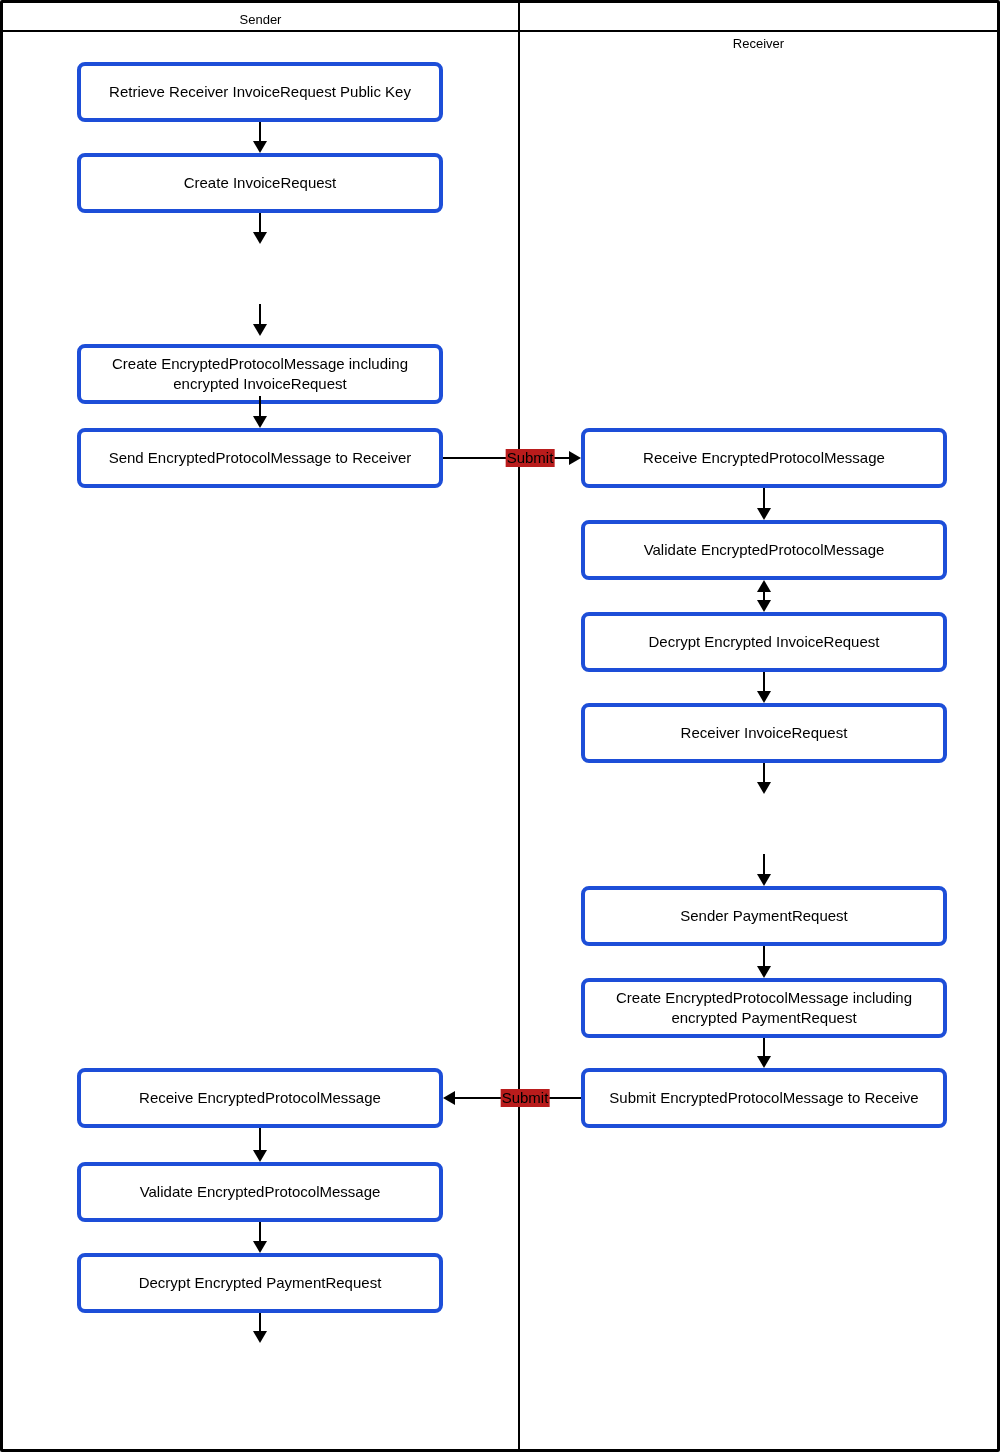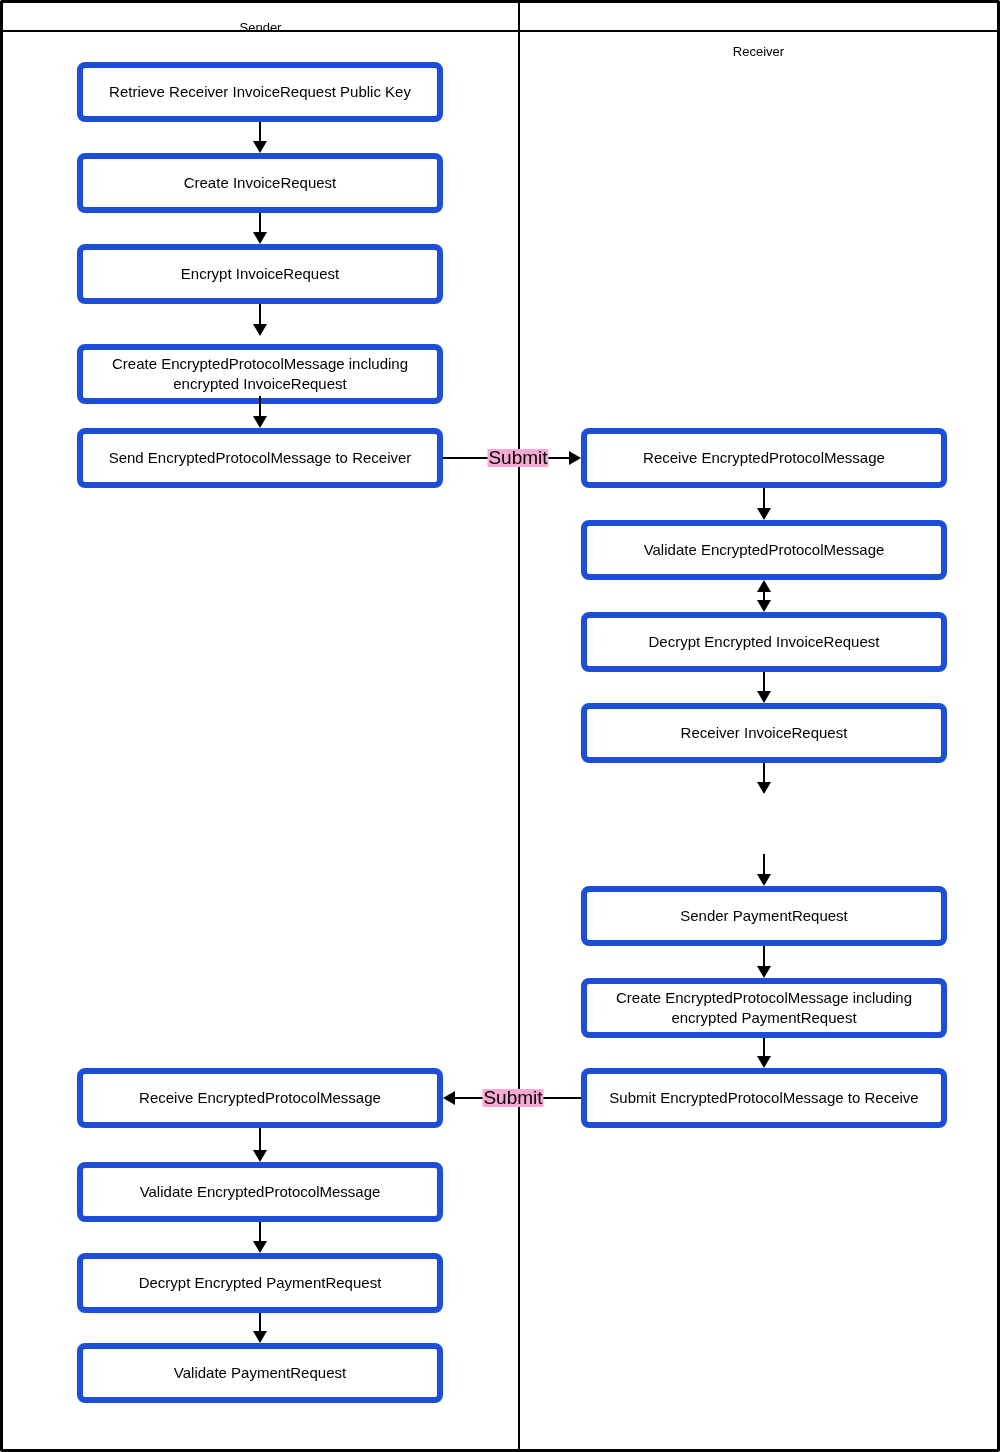--- a/index.html
+++ b/index.html
@@ -26,35 +26,35 @@
     background: #000000;
   }
   .header-line {
     position: absolute;
     left: 0; right: 0; top: 30px;
     height: 2px;
     background: #000000;
   }
   .lane-header {
     position: absolute;
-    top: 12px;
+    top: 4px;
     height: 30px;
     display: flex;
     align-items: center;
     justify-content: center;
     font-size: 13px;
   }
   .lane-header.sender { left: 3px; width: 515px; }
   .lane-header.receiver { left: 520px; width: 477px; margin-top: 24px; }
 
   .node {
     position: absolute;
     width: 366px;
     height: 60px;
-    border: 6px solid #1d4ed8;
+    border: 4px solid #1d4ed8;
     border-radius: 8px;
     background: #ffffff;
     box-sizing: border-box;
     display: flex;
     align-items: center;
     justify-content: center;
     text-align: center;
     font-size: 15px;
     line-height: 1.35;
     padding: 0 14px;
@@ -108,62 +108,61 @@
     left: 0; top: 0;
     width: 0; height: 0;
     border-top: 7px solid transparent;
     border-bottom: 7px solid transparent;
     border-right: 12px solid #000000;
   }
 
   .edge-label {
     position: absolute;
     transform: translateX(-50%);
-    background: #f9a8d4;
-    font-size: 19px;
+    background: #b91c1c;
+    font-size: 15px;
     line-height: 18px;
     height: 18px;
     padding: 0 1px;
     white-space: nowrap;
+    margin-left: 12px;
   }
 </style>
 </head>
 <body>
 
 <div class="canvas">
 
   <div class="frame"></div>
   <div class="lane-divider"></div>
   <div class="header-line"></div>
 
   <div class="lane-header sender">
     <span>Sender</span>
   </div>
   <div class="lane-header receiver">
     <span>Receiver</span>
   </div>
 
   <div class="node sender" style="top:62px">Retrieve Receiver InvoiceRequest Public Key</div>
   <div class="node sender" style="top:153px">Create InvoiceRequest</div>
-  <div class="node sender" style="top:244px">Encrypt InvoiceRequest</div>
   <div class="node sender" style="top:344px">Create EncryptedProtocolMessage including encrypted InvoiceRequest</div>
   <div class="node sender" style="top:428px">Send EncryptedProtocolMessage to Receiver</div>
 
   <div class="node receiver" style="top:428px">Receive EncryptedProtocolMessage</div>
   <div class="node receiver" style="top:520px">Validate EncryptedProtocolMessage</div>
   <div class="node receiver" style="top:612px">Decrypt Encrypted InvoiceRequest</div>
   <div class="node receiver" style="top:703px">Receiver InvoiceRequest</div>
   <div class="node receiver" style="top:886px">Sender PaymentRequest</div>
   <div class="node receiver" style="top:978px">Create EncryptedProtocolMessage including encrypted PaymentRequest</div>
   <div class="node receiver" style="top:1068px">Submit EncryptedProtocolMessage to Receive</div>
 
   <div class="node sender" style="top:1068px">Receive EncryptedProtocolMessage</div>
   <div class="node sender" style="top:1162px">Validate EncryptedProtocolMessage</div>
   <div class="node sender" style="top:1253px">Decrypt Encrypted PaymentRequest</div>
-  <div class="node sender" style="top:1343px">Validate PaymentRequest</div>
 
   <div class="arrow-v" style="left:253px;top:122px;height:31px">
     <div class="line"></div>
     <div class="head-down"></div>
   </div>
   <div class="arrow-v" style="left:253px;top:213px;height:31px">
     <div class="line"></div>
     <div class="head-down"></div>
   </div>
   <div class="arrow-v" style="left:253px;top:304px;height:32px">

